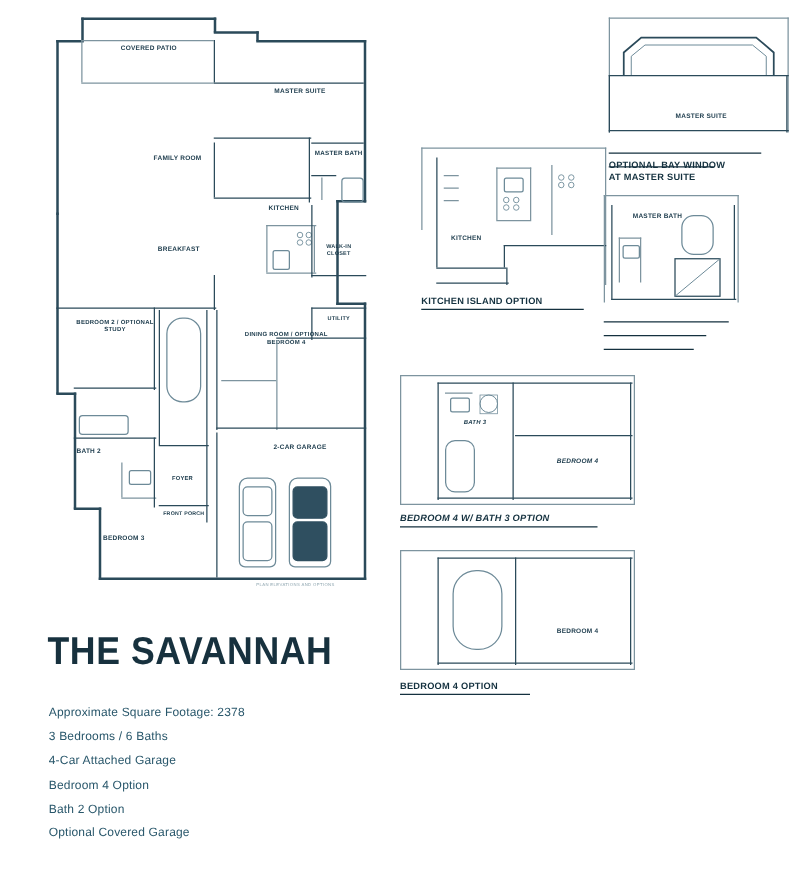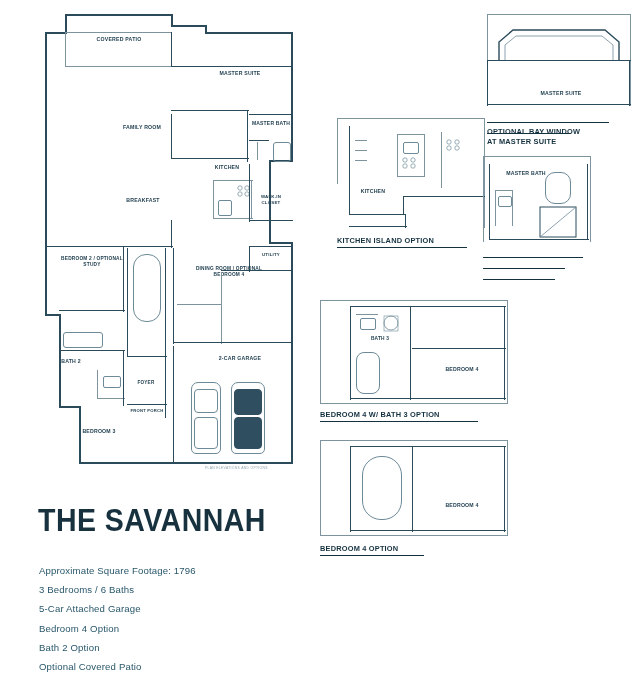--- a/index.html
+++ b/index.html
@@ -327,21 +327,21 @@
     <svg style="position:absolute;left:56px;top:50px;" width="40" height="34" aria-hidden="true">
       <rect x="1" y="1" width="36" height="30" fill="none" stroke="#2b4a5a" stroke-width="1"></rect>
       <path d="M1 31 L37 1" stroke="#6d8a98" stroke-width="0.8" fill="none"></path>
     </svg>
 
     <div class="underline" style="left:0; top:101px; width:100px;"></div>
     <div class="underline" style="left:0; top:112px; width:82px;"></div>
     <div class="underline" style="left:0; top:123px; width:72px;"></div>
   </div>
 
-  <div class="plan" style="left:320px; top:300px; width:190px; height:126px;">
+  <div class="plan" style="left:320px; top:300px; width:190px; height:126px;font-style:italic;">
     <div class="thin" style="left:0;   top:0;   width:188px; height:1px;"></div>
     <div class="thin" style="left:0;   top:0;   width:1px;   height:104px;"></div>
     <div class="thin" style="left:187px;top:0;  width:1px;   height:104px;"></div>
     <div class="thin" style="left:0;   top:103px;width:188px;height:1px;"></div>
 
     <div class="wall" style="left:30px;top:6px;  width:1.4px; height:94px;"></div>
     <div class="wall" style="left:30px;top:6px;  width:62px;  height:1.4px;"></div>
     <div class="wall" style="left:90px;top:6px;  width:1.4px; height:94px;"></div>
     <div class="wall" style="left:30px;top:98px; width:156px; height:1.4px;"></div>
     <div class="wall" style="left:92px;top:48px; width:94px;  height:1.4px;"></div>
@@ -379,21 +379,21 @@
 
     <div class="room-label" style="left:112px; top:62px; width:60px;">BEDROOM 4</div>
 
     <div class="opt-title" style="left:0; top:104px;">BEDROOM 4 OPTION</div>
     <div class="underline" style="left:0; top:115px; width:104px;"></div>
   </div>
 
   <div class="title">THE SAVANNAH</div>
 
   <div class="specs">
-    <div>Approximate Square Footage: 1796</div>
+    <div>Approximate Square Footage: 2378</div>
     <div>3 Bedrooms / 6 Baths</div>
-    <div>5-Car Attached Garage</div>
+    <div>4-Car Attached Garage</div>
     <div>Bedroom 4 Option</div>
     <div>Bath 2 Option</div>
-    <div>Optional Covered Patio</div>
+    <div>Optional Covered Garage</div>
   </div>
 
 </div>
 
 </body></html>

